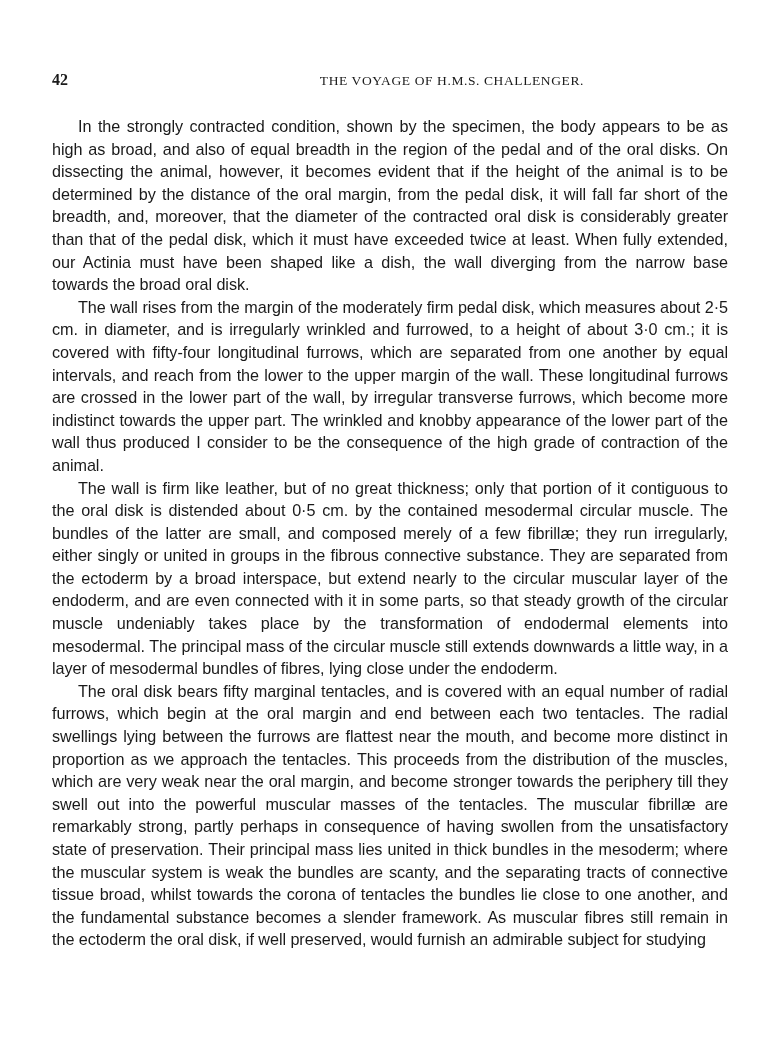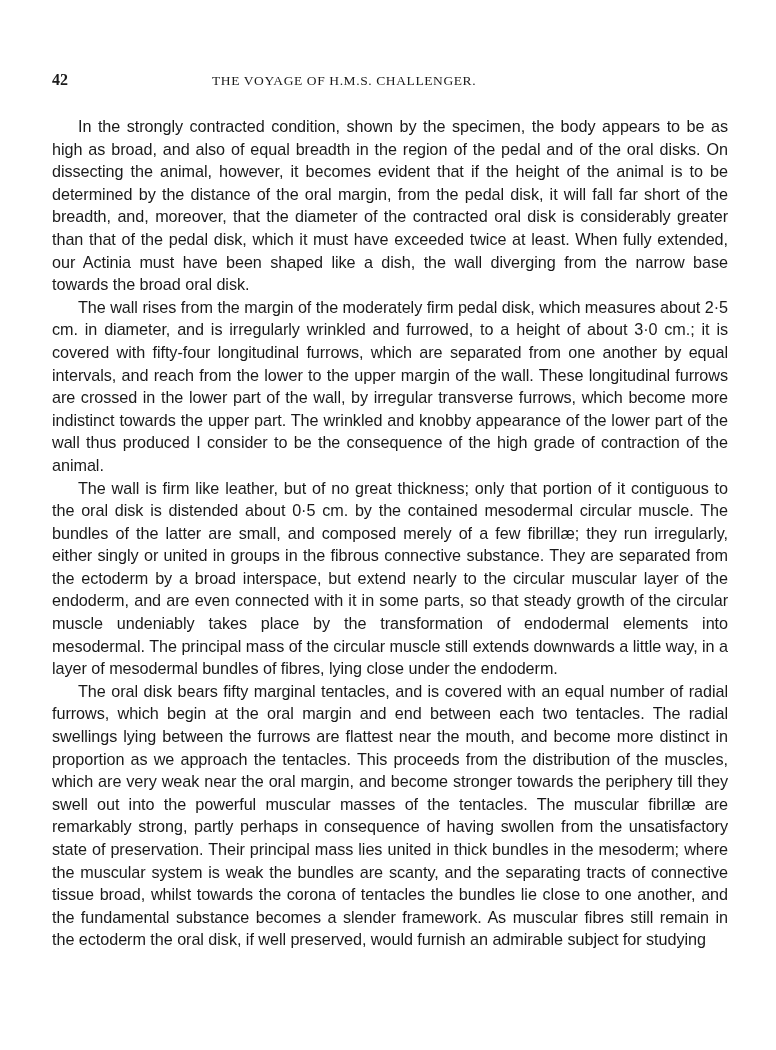--- a/index.html
+++ b/index.html
@@ -13,21 +13,21 @@
   }
   .page { position: absolute; left: 52px; top: 46px; width: 676px; margin-top: 25px; }
   .header {
     display: flex; align-items: baseline;
     height: 22px; margin-bottom: 22px;
     font-family: "Liberation Serif", serif;
   }
   .page-number { font-weight: bold; font-size: 16px; width: 160px; }
   .running-title {
     font-size: 13.5px; letter-spacing: 0.6px;
-    text-align: left; width: 372px;
+    text-align: right; width: 372px;
   }
   .paragraph {
     margin: 0;
     font-family: Liberation Sans, sans-serif;
     font-size: 16.2px;
     line-height: 22.6px;
     text-align: justify;
     text-indent: 26px;
     letter-spacing: -0.05px;
   }

